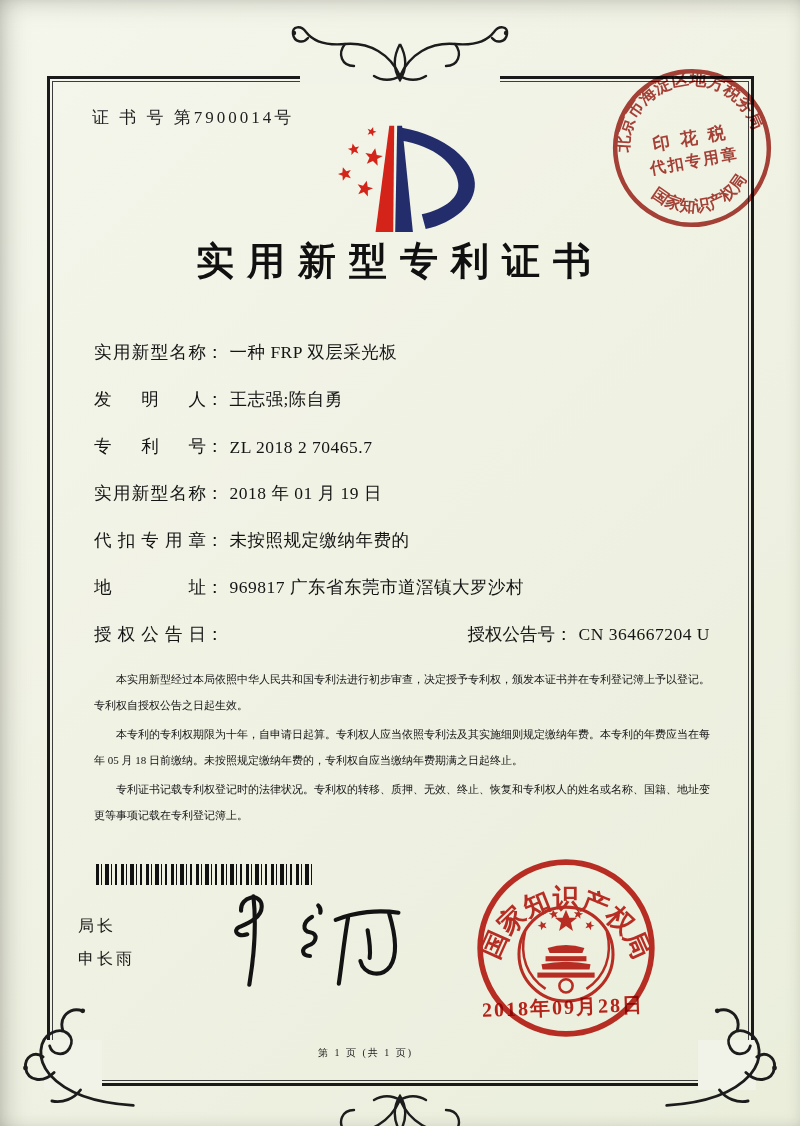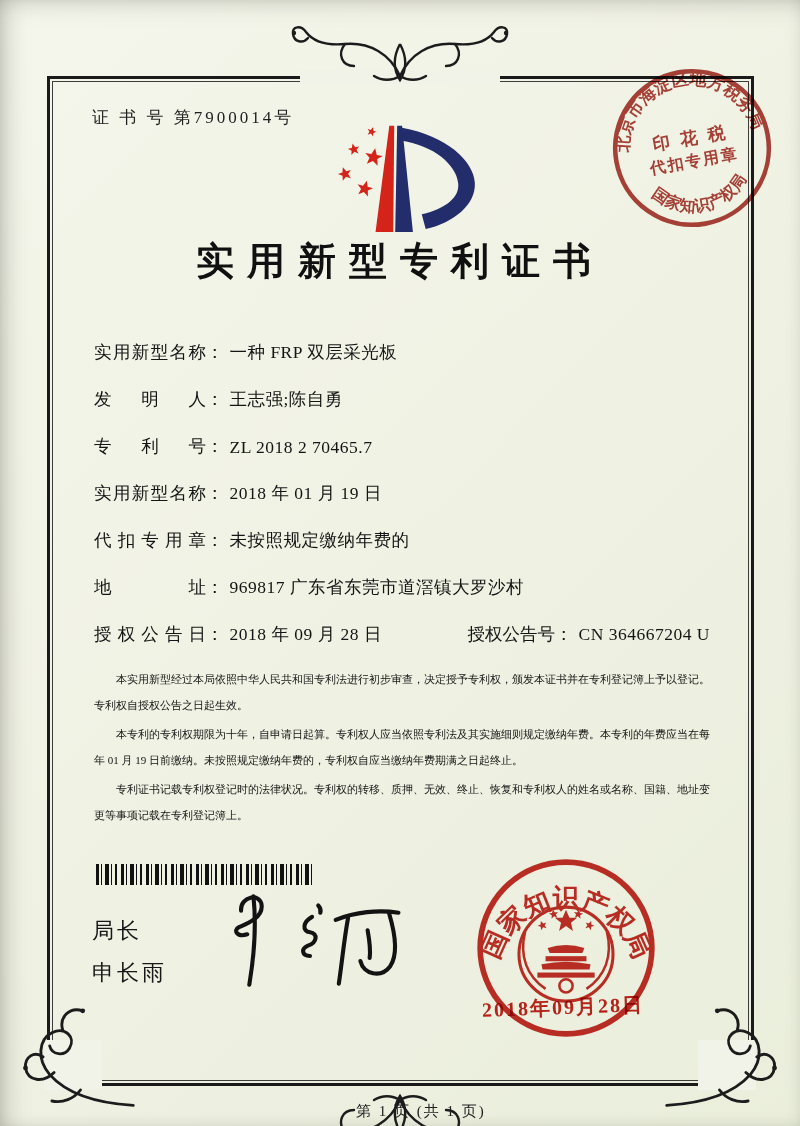--- a/index.html
+++ b/index.html
@@ -30,29 +30,29 @@
   
   .paras{position:absolute;left:94px;top:666px;width:616px;font-size:11px;line-height:26px;
          text-align:justify;color:#151515;z-index:4;}
   .para{text-indent:2em;margin:0 0 3px 0;}
   
   .barcode{position:absolute;left:96px;top:864px;width:216px;height:21px;z-index:4;
     background:repeating-linear-gradient(90deg,
       #111 0 3px,transparent 3px 5px,#111 5px 6px,transparent 6px 9px,
       #111 9px 13px,transparent 13px 15px,#111 15px 16px,transparent 16px 19px,
       #111 19px 21px,transparent 21px 25px);}
-  .commissioner{position:absolute;left:92px;top:916px;font-size:22px;color:#171717;
+  .commissioner{position:absolute;left:78px;top:916px;font-size:16px;color:#171717;
                 letter-spacing:3px;z-index:4;}
   .commissioner div{margin-bottom:12px;}
   .signature{position:absolute;left:212px;top:886px;width:196px;height:108px;z-index:4;}
   .seal-large{position:absolute;left:474px;top:856px;width:184px;height:184px;z-index:5;
               mix-blend-mode:multiply;opacity:.95;}
   .seal-date{position:absolute;left:482px;top:994px;font-size:20px;font-weight:700;color:#c3251c;
              letter-spacing:2px;transform:rotate(-2deg);z-index:6;mix-blend-mode:multiply;}
-  .footer{position:absolute;left:318px;top:1102px;font-size:15px;letter-spacing:2px;color:#1d1d1d;z-index:4;margin-left:38px;}
+  .footer{position:absolute;left:318px;top:1046px;font-size:10px;letter-spacing:2px;color:#1d1d1d;z-index:4;}
 </style>
 </head>
 <body>
 
 <div class="page">
 
   <svg width="0" height="0" style="position:absolute" aria-hidden="true">
     <defs>
       <path id="star10" d="M0,-10 L2.9,-3.1 L9.5,-3.1 L4.2,1.2 L5.9,8.1 L0,3.9 L-5.9,8.1 L-4.2,1.2 L-9.5,-3.1 L-2.9,-3.1 Z"></path>
       <g id="fl-h" fill="none" stroke="#1c1c1c" stroke-width="2.4" stroke-linecap="round">
@@ -161,32 +161,31 @@
       <span class="val">未按照规定缴纳年费的</span>
     </div>
     <div class="f-row">
       <span class="lbl">地址</span>
         <span>：</span>
       <span class="val">969817 广东省东莞市道滘镇大罗沙村</span>
     </div>
     <div class="f-row">
       <span class="lbl">授权公告日</span>
         <span>：</span>
-      <span class="val">2018 年 09 月 28 日</span>
       <span class="grant-right">
         <span>授权公告号</span>
           <span>：</span>
         <span class="val">CN 364667204 U</span>
       </span>
     </div>
   </div>
 
   <div class="paras">
     <p class="para">本实用新型经过本局依照中华人民共和国专利法进行初步审查，决定授予专利权，颁发本证书并在专利登记簿上予以登记。专利权自授权公告之日起生效。</p>
-    <p class="para">本专利的专利权期限为十年，自申请日起算。专利权人应当依照专利法及其实施细则规定缴纳年费。本专利的年费应当在每年 01 月 19 日前缴纳。未按照规定缴纳年费的，专利权自应当缴纳年费期满之日起终止。</p>
+    <p class="para">本专利的专利权期限为十年，自申请日起算。专利权人应当依照专利法及其实施细则规定缴纳年费。本专利的年费应当在每年 05 月 18 日前缴纳。未按照规定缴纳年费的，专利权自应当缴纳年费期满之日起终止。</p>
     <p class="para">专利证书记载专利权登记时的法律状况。专利权的转移、质押、无效、终止、恢复和专利权人的姓名或名称、国籍、地址变更等事项记载在专利登记簿上。</p>
   </div>
 
   <div class="barcode"></div>
 
   <div class="commissioner">
     <div>局长</div>
     <div>申长雨</div>
   </div>
 

